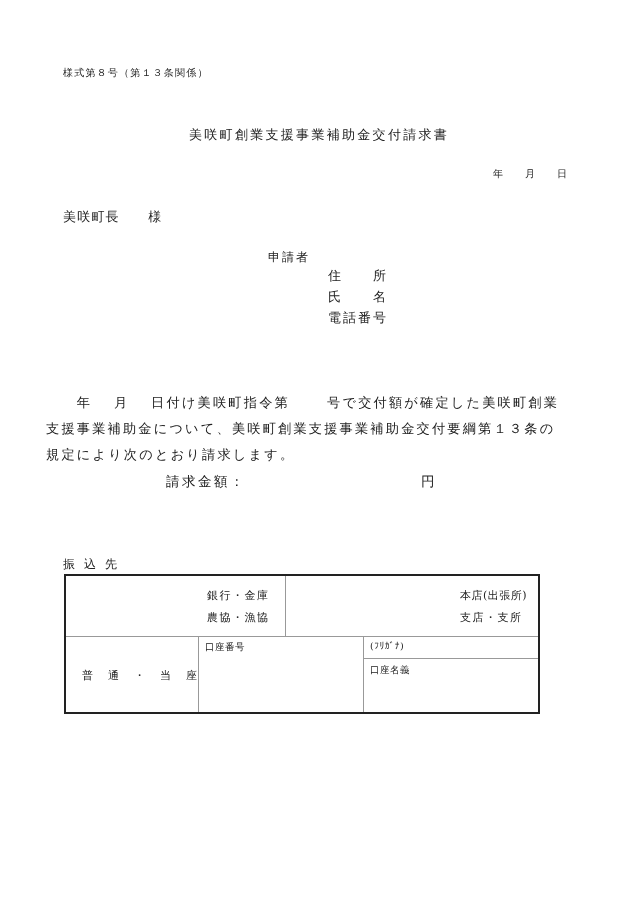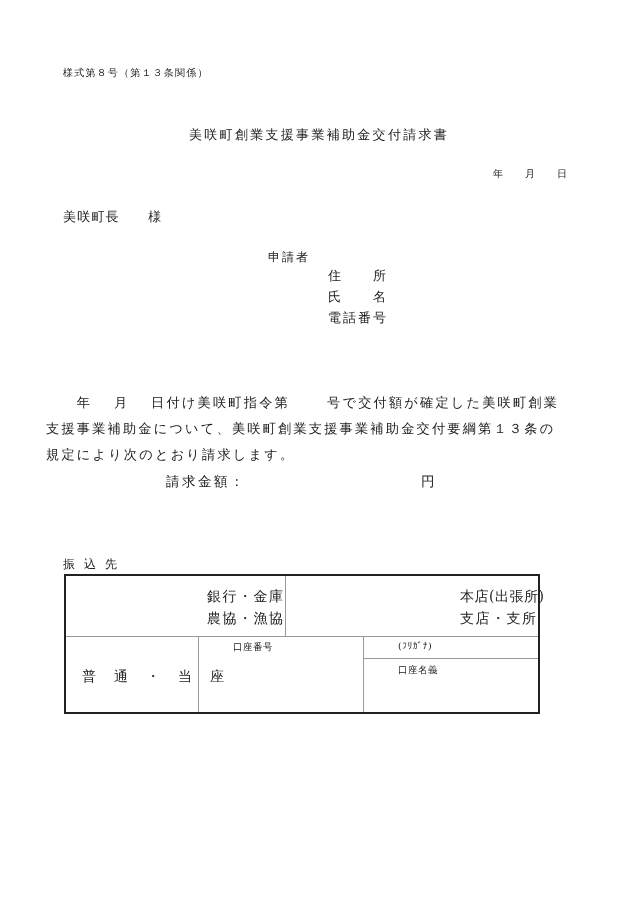--- a/index.html
+++ b/index.html
@@ -22,22 +22,22 @@
       font-size: 13.2px; line-height: 26px; letter-spacing: 2.2px; margin-top: 44px;
     }
     .amount-label { left: 166px; top: 473px; font-size: 13.5px; letter-spacing: 2.5px; }
     .amount-unit { left: 421px; top: 473px; font-size: 13.5px; }
     .transfer-label { left: 63px; top: 556px; font-size: 12px; letter-spacing: 9px; }
 
     .table { position: absolute; left: 64px; top: 574px; width: 472px; height: 136px;
              border: 2px solid #222; box-sizing: content-box; }
     .vline { position: absolute; width: 0; border-left: 1px solid #999; }
     .hline { position: absolute; height: 0; border-top: 1px solid #999; }
-    .cell-text { position: absolute; white-space: nowrap; font-size: 14px; letter-spacing: 1.5px; }
-    .small { font-size: 9.5px; letter-spacing: 0.5px; margin-left: 28px; }
+    .cell-text { position: absolute; white-space: nowrap; font-size: 11px; letter-spacing: 1.5px; }
+    .small { font-size: 9.5px; letter-spacing: 0.5px; }
   </style>
 </head>
 <body>
 
 <div class="abs form-no">様式第８号（第１３条関係）</div>
 
 <div class="abs title">美咲町創業支援事業補助金交付請求書</div>
 
 <div class="abs date">
   <span style="margin-right:22px;">年</span><span style="margin-right:22px;">月</span><span>日</span>

